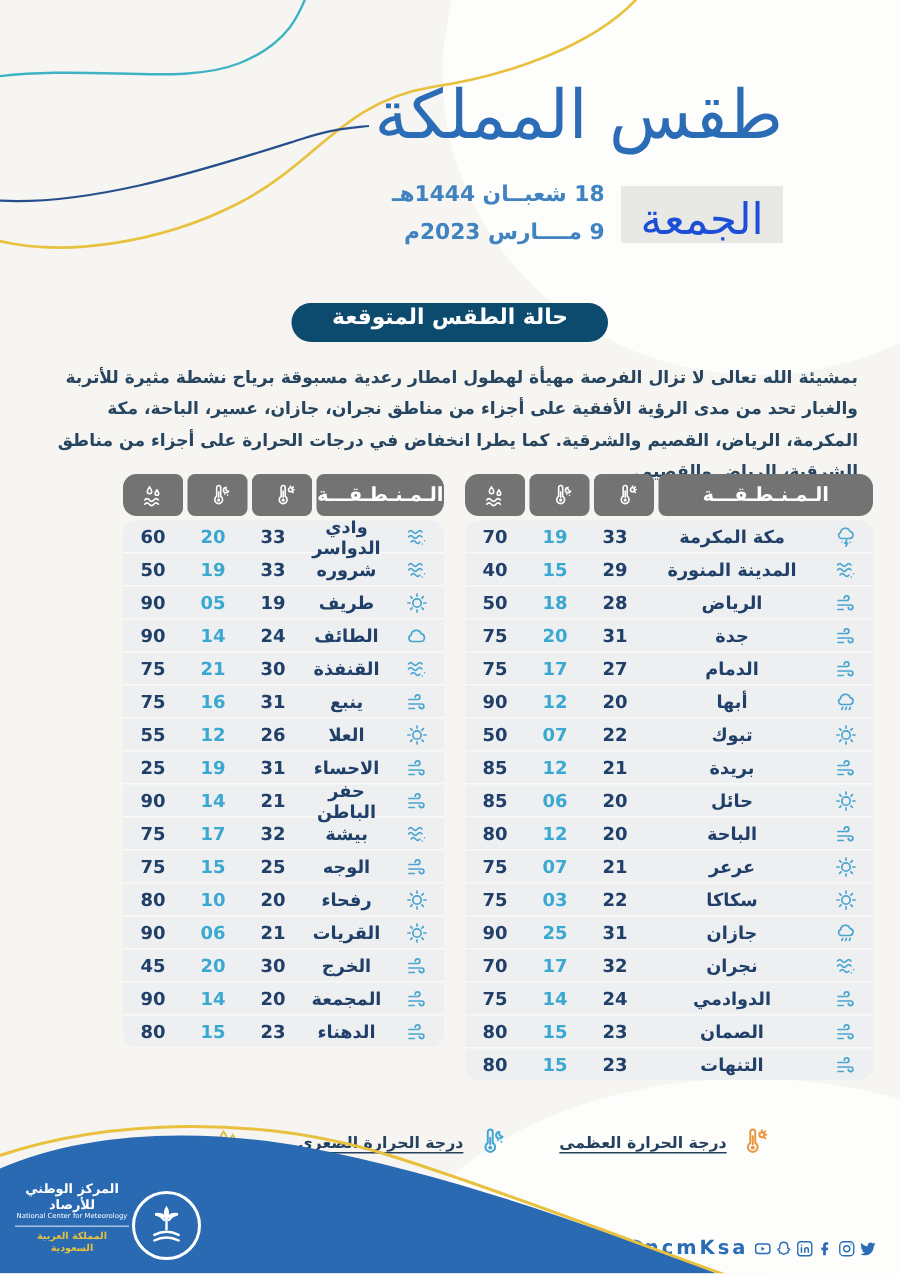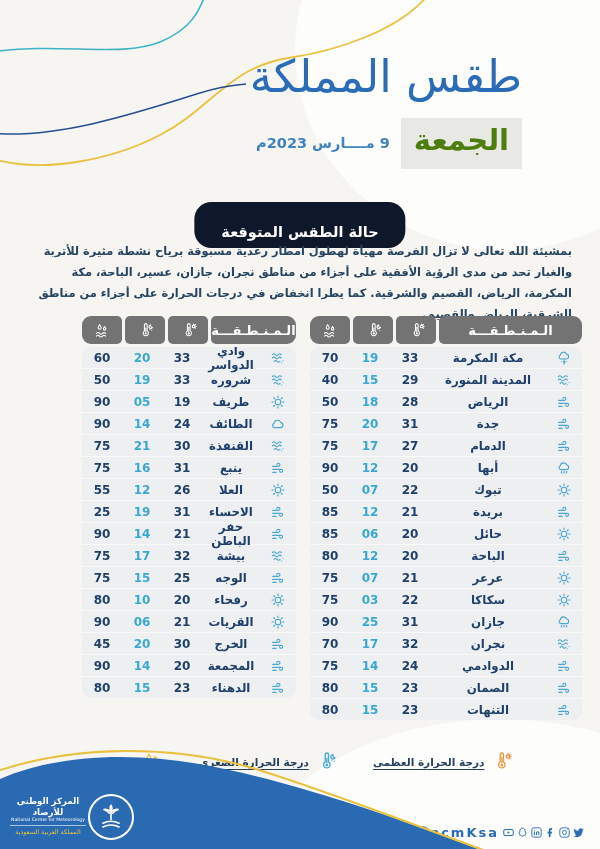--- a/index.html
+++ b/index.html
@@ -5,25 +5,25 @@
   html,body{margin:0;padding:0}
   body{width:600px;height:849px;position:relative;overflow:hidden;background:#f6f5f2;
        font-family:"DejaVu Sans",sans-serif;-webkit-font-smoothing:antialiased}
   .blob{position:absolute;border-radius:50%;background:#fdfdfc}
   #blobTR{width:420px;height:400px;right:-115px;top:-150px}
   #blobBR{width:500px;height:330px;right:-150px;bottom:-200px}
   #decor{position:absolute;top:0;left:0}
   
   #title{position:absolute;top:50px;right:78px;font-size:45px;font-weight:normal;color:#2a6cb5;direction:rtl;white-space:nowrap}
   #daydate{position:absolute;top:118px;right:78px;display:flex;direction:rtl;gap:11px;align-items:center}
-  #daybox{background:#e8e8e5;color:#4d7c0f;font-size:29px;font-weight:bold;padding:8px 13px 14px;line-height:1}
+  #daybox{background:#e8e8e5;color:#1d4ed8;font-size:29px;font-weight:normal;padding:8px 13px 1px;line-height:1}
   #dates{color:#4183c0;font-weight:bold;font-size:14.5px;text-align:right;direction:rtl;line-height:1.7;white-space:nowrap}
   
-  #pill{position:absolute;top:202px;left:50%;transform:translateX(-50%);background:#0f172a;color:#fff;
-        font-size:14.5px;font-weight:bold;padding:22px 27px 8px;border-radius:17px;direction:rtl;white-space:nowrap}
+  #pill{position:absolute;top:202px;left:50%;transform:translateX(-50%);background:#0c4a6e;color:#fff;
+        font-size:14.5px;font-weight:bold;padding:2px 27px 8px;border-radius:17px;direction:rtl;white-space:nowrap}
   #para{position:absolute;top:241px;left:28px;right:28px;direction:rtl;color:#27455f;
         font-size:11.4px;font-weight:bold;line-height:1.85}
   
   #tables{position:absolute;top:316px;right:18px;display:flex;direction:rtl;gap:14px}
   .wtable.main{width:272px}
   .wtable.sec{width:214px}
   .thead{display:flex;direction:rtl;gap:3px;height:28px;margin-bottom:3px}
   .thead>div{background:#737373;display:flex;align-items:center;justify-content:center;border-radius:5px;color:#fff}
   .thead .hregion{flex:1;font-size:13px;font-weight:bold;border-radius:5px 9px 9px 5px}
   .thead .hic{width:40px}
@@ -53,21 +53,21 @@
   .soc{display:flex;gap:3px;align-items:center}
   .soc svg{width:11px;height:11px}
   
   #blobsvg{position:absolute;left:0;bottom:0}
   #ncmlogo{position:absolute;left:88px;bottom:9px;width:46px;height:46px;border:2.5px solid #fff;border-radius:50%;
            display:flex;align-items:center;justify-content:center;color:#fff;box-sizing:border-box}
   #ncmlogo svg{width:30px;height:30px}
   #orgtext{position:absolute;left:10px;bottom:13px;width:76px;text-align:center;direction:rtl;line-height:1.25}
   #orgname{color:#fff;font-size:8.6px;font-weight:bold}
   #orgnameen{color:#fff;font-size:4.6px;border-bottom:0.5px solid rgba(255,255,255,.6);padding-bottom:2px;margin-bottom:2px}
-  #orgcountry{color:#e8c23f;font-size:6.4px;font-weight:normal}
+  #orgcountry{color:#e8c23f;font-size:6.4px;font-weight:bold}
   #symbols{position:absolute;width:0;height:0;overflow:hidden}
 </style>
 </head>
 <body>
 
 <svg id="symbols" xmlns="http://www.w3.org/2000/svg" aria-hidden="true">
   <defs>
     <g id="ic-sun" fill="none" stroke="currentColor" stroke-width="1.7" stroke-linecap="round">
       <circle cx="12" cy="12" r="4.2"></circle>
       <path d="M12,3v2.1M12,18.9V21M3,12h2.1M18.9,12H21M5.6,5.6l1.5,1.5M16.9,16.9l1.5,1.5M18.4,5.6l-1.5,1.5M7.1,16.9l-1.5,1.5"></path>
@@ -156,20 +156,21 @@
 <svg id="decor" width="460" height="195" viewBox="0 0 460 195">
   <path d="M-10,52 C60,42 120,58 160,42 C192,29 200,10 207,-10" fill="none" stroke="#3fb3c3" stroke-width="1.6"></path>
   <path d="M432,-10 C402,32 330,52 288,58 C228,68 212,108 160,135 C110,161 40,174 -10,158" fill="none" stroke="#e8c23f" stroke-width="1.8"></path>
   <path d="M-10,133 C55,140 140,112 200,93 C225,85 237,85 246,84" fill="none" stroke="#274f8d" stroke-width="1.5"></path>
 </svg>
 
 <div id="title">طقس المملكة</div>
 <div id="daydate">
   <div id="daybox">الجمعة</div>
   <div id="dates">
+    <div>18 شعبــان 1444هـ</div>
     <div>9 مــــارس 2023م</div>
   </div>
 </div>
 
 <div id="pill">حالة الطقس المتوقعة</div>
 <div id="para">بمشيئة الله تعالى لا تزال الفرصة مهيأة لهطول امطار رعدية مسبوقة برياح نشطة مثيرة للأتربة والغبار تحد من مدى الرؤية الأفقية على أجزاء من مناطق نجران، جازان، عسير، الباحة، مكة المكرمة، الرياض، القصيم والشرقية. كما يطرا انخفاض في درجات الحرارة على أجزاء من مناطق الشرقية، الرياض والقصيم.</div>
 
 <div id="tables">
   <div class="wtable main">
     <div class="thead">

